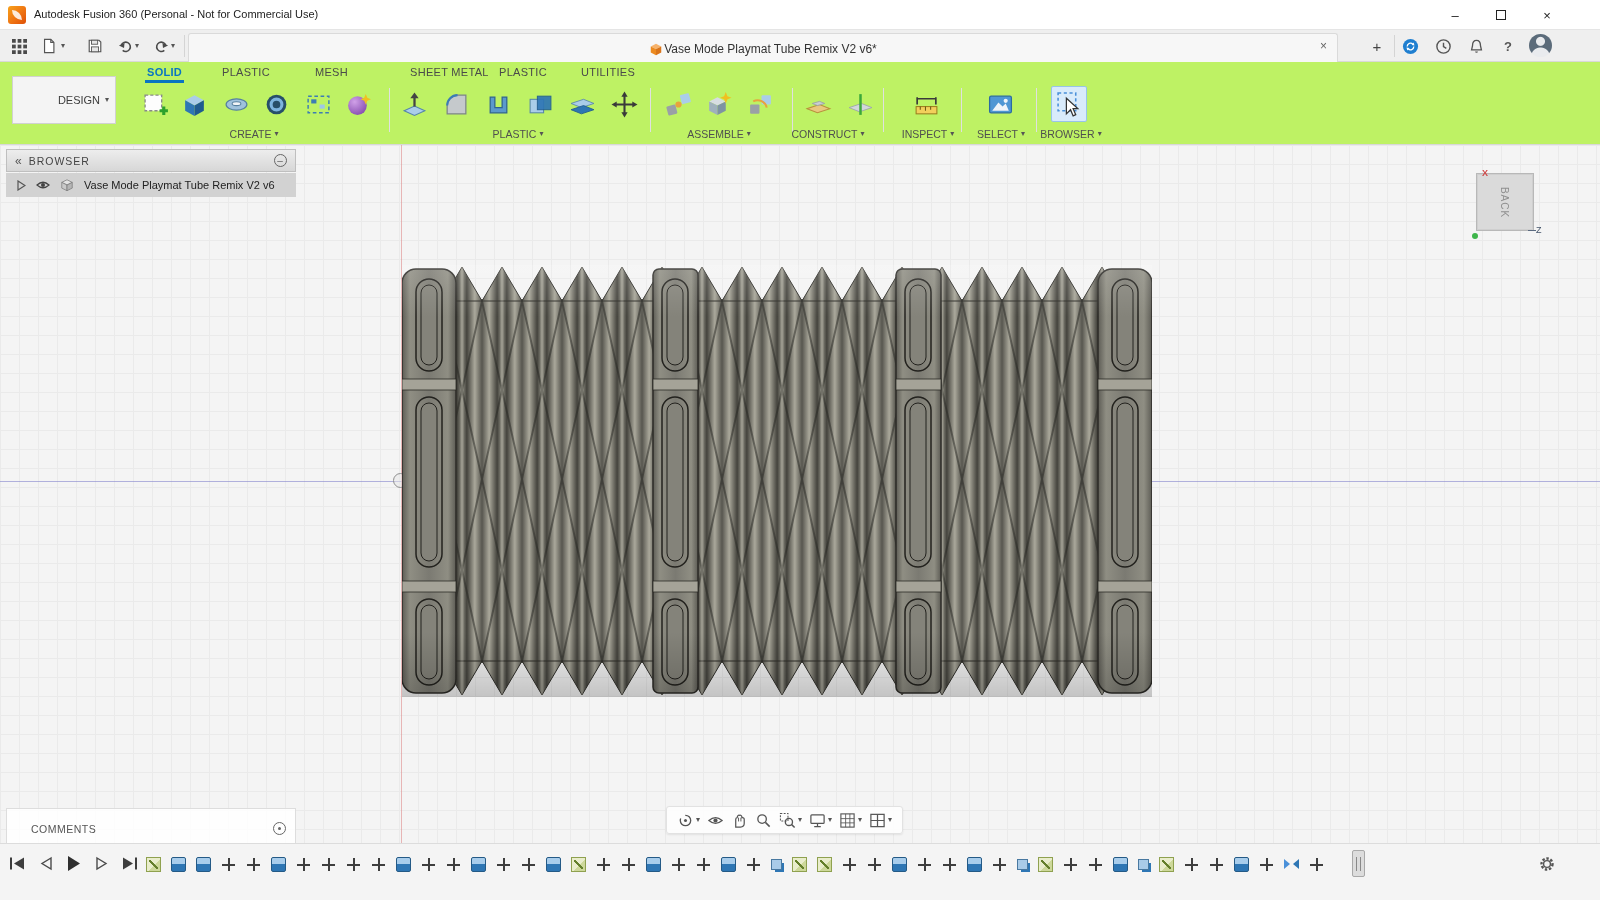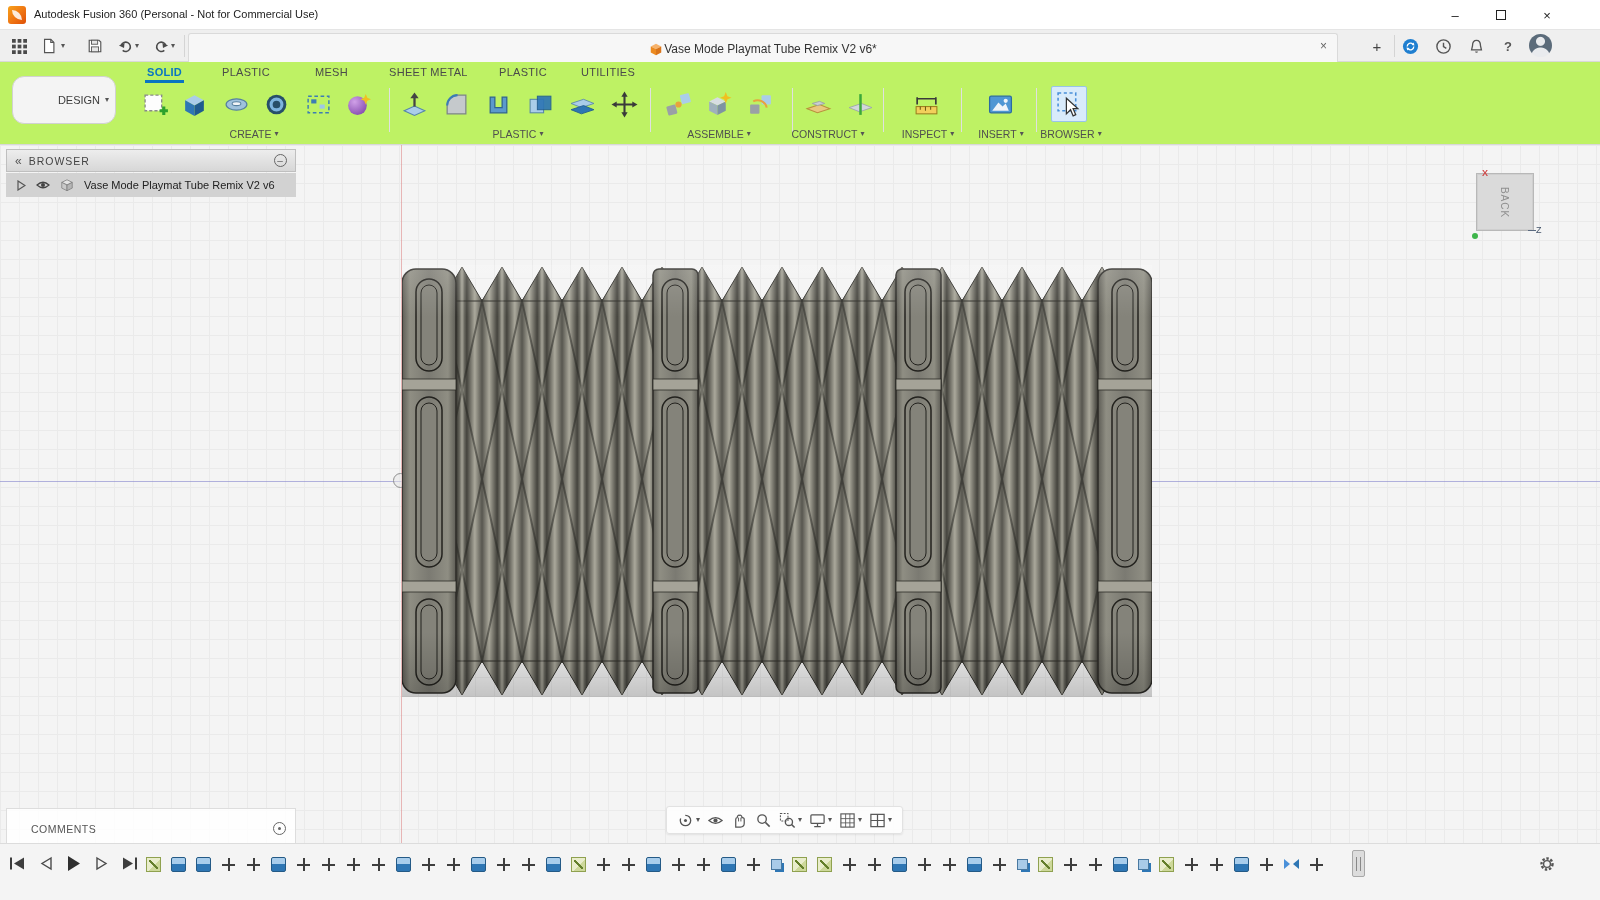--- a/index.html
+++ b/index.html
@@ -29,21 +29,21 @@
   .hicon{position:absolute;top:6px;width:20px;height:20px;display:flex;align-items:center;justify-content:center;}
   .avatar{position:absolute;left:1529px;top:4px;width:23px;height:23px;border-radius:50%;
     background:radial-gradient(circle at 50% 32%,#e9ebee 0 4px,transparent 5px),
                radial-gradient(circle at 50% 100%,#e9ebee 0 9px,transparent 10px),#5b6b7a;}
 
   
   .ribbon{position:absolute;left:0;top:62px;width:1600px;height:83px;background:#bef264;border-bottom:1px solid #d8d8d8;}
   .rtab{position:absolute;top:4px;font-size:11px;color:#4a4a4a;letter-spacing:.3px;}
   .rtab.active{color:#0a75c2;font-weight:bold;}
   .rtab.active::after{content:"";position:absolute;left:-2px;right:-2px;bottom:-5px;height:3px;background:#0a75c2;}
-  .designbox{position:absolute;left:12px;top:14px;width:104px;height:48px;background:#f4f4f4;border:1px solid #d1d1d1;border-radius:12px;
+  .designbox{position:absolute;left:12px;top:14px;width:104px;height:48px;background:#f4f4f4;border:1px solid #d1d1d1;border-radius:0;
     display:flex;align-items:center;justify-content:center;gap:5px;font-size:11px;color:#3c3c3c;padding-left:39px;}
   .ricon{position:absolute;top:24px;width:36px;height:36px;display:flex;align-items:center;justify-content:center;border-radius:2px;}
   .ricon svg{width:27px;height:27px;}
   .ricon.activebg{background:#d9ebfb;border:1px solid #97c4e8;}
   .rlabel{position:absolute;top:66px;transform:translateX(-50%);font-size:10.5px;color:#4f4f4f;display:flex;gap:3px;align-items:center;white-space:nowrap;}
   .vsep{position:absolute;top:26px;width:1px;height:44px;background:#e0e0e0;}
 
   
   .canvas{position:absolute;left:0;top:145px;width:1600px;height:698px;background-color:#f4f4f4;
     background-image:
@@ -205,21 +205,21 @@
     </svg>
   </div>
   <div class="hicon" style="left:1498px;font-size:13px;font-weight:bold;color:#555">?</div>
   <div class="avatar"></div>
 </div>
 
 <div class="ribbon">
   <span class="rtab active" style="left:147px">SOLID</span>
   <span class="rtab" style="left:222px">PLASTIC</span>
   <span class="rtab" style="left:315px">MESH</span>
-  <span class="rtab" style="left:389px">SHEET METAL</span>
+  <span class="rtab" style="left:410px">SHEET METAL</span>
   <span class="rtab" style="left:499px">PLASTIC</span>
   <span class="rtab" style="left:581px">UTILITIES</span>
 
   <div class="designbox">
     <span>DESIGN</span>
     <span class="caret">▾</span>
   </div>
 
   <div class="ricon" style="left:138px">
     <svg viewBox="0 0 26 26">
@@ -376,21 +376,21 @@
   <div class="vsep" style="left:961px"></div>
 
   <div class="ricon" style="left:982px">
     <svg viewBox="0 0 26 26">
       <rect x="2.5" y="5" width="21" height="16" rx="1.5" fill="#4f97d4" stroke="#2c6ba1" stroke-width="1.2"></rect>
       <polygon points="5,19 11,11 15,15 18,12 21,19" fill="#eef4f9"></polygon>
       <circle cx="18" cy="9.5" r="2" fill="#eef4f9"></circle>
     </svg>
   </div>
   <div class="rlabel" style="left:1001px">
-    <span>INSERT</span>
+    <span>SELECT</span>
       <span class="caret">▾</span>
   </div>
   <div class="vsep" style="left:1036px"></div>
 
   <div class="ricon activebg" style="left:1051px">
     <svg viewBox="0 0 26 26">
       <rect x="2" y="2" width="17" height="17" fill="none" stroke="#4a90d9" stroke-width="1.5" stroke-dasharray="3 2.5"></rect>
       <polygon points="10,7 10,22 14,18 16.5,24 19,22.8 16.5,17 21,17" fill="#fff" stroke="#333" stroke-width="1.2"></polygon>
     </svg>
   </div>

